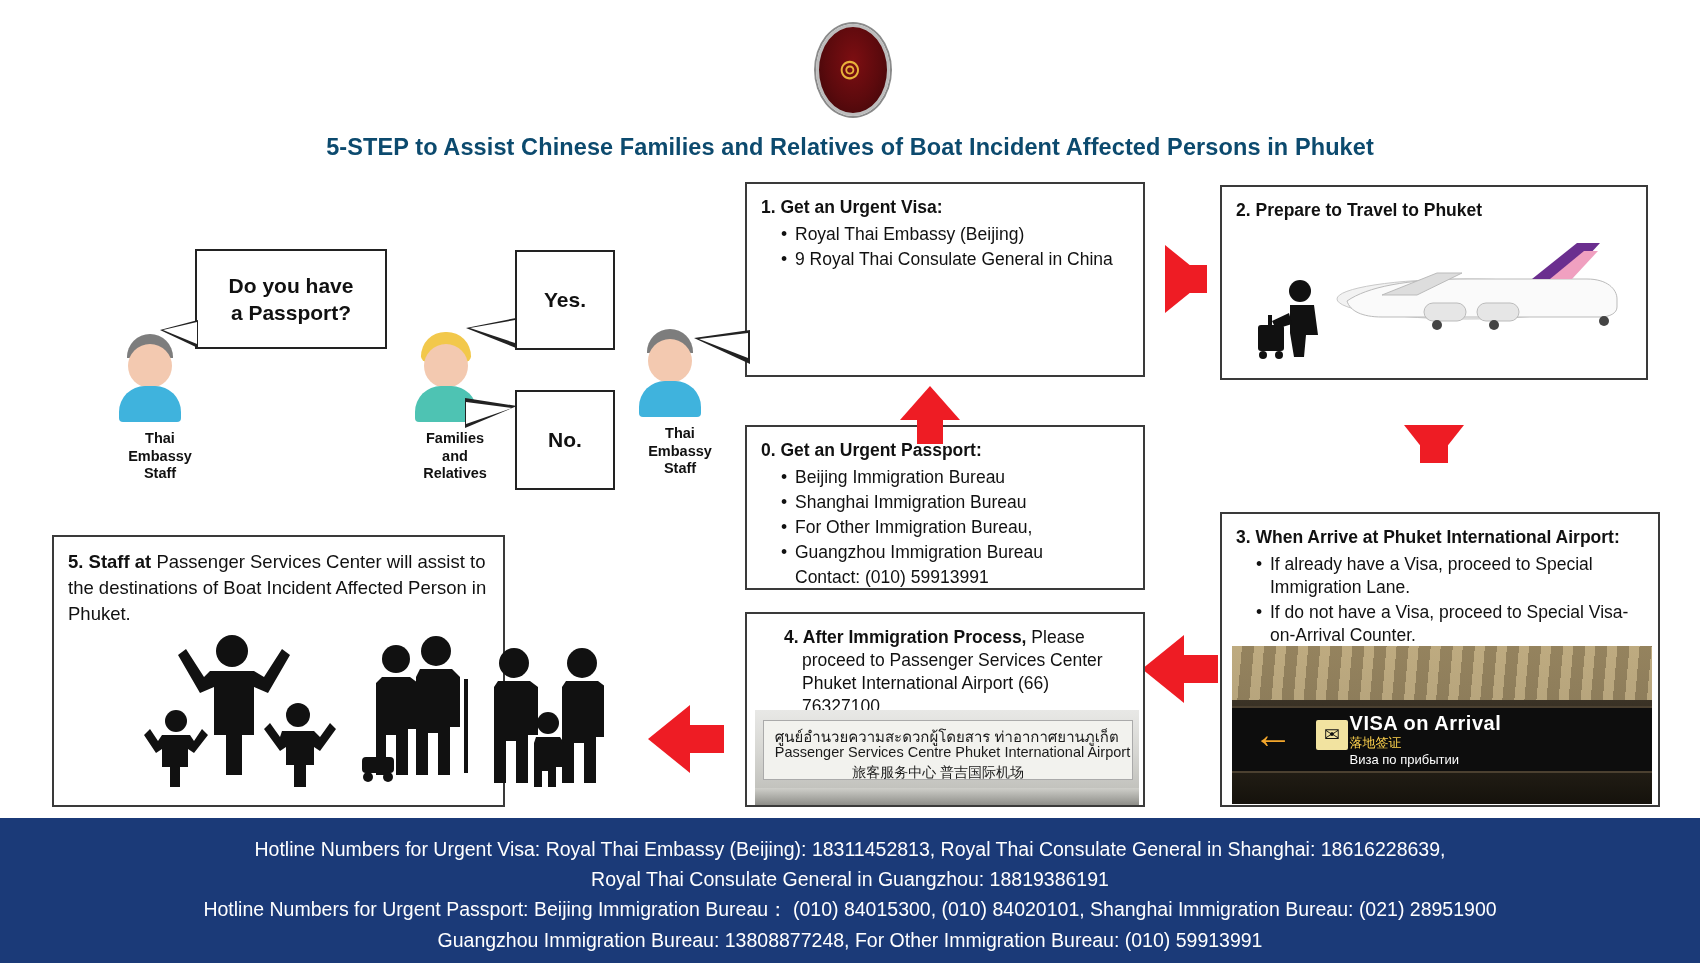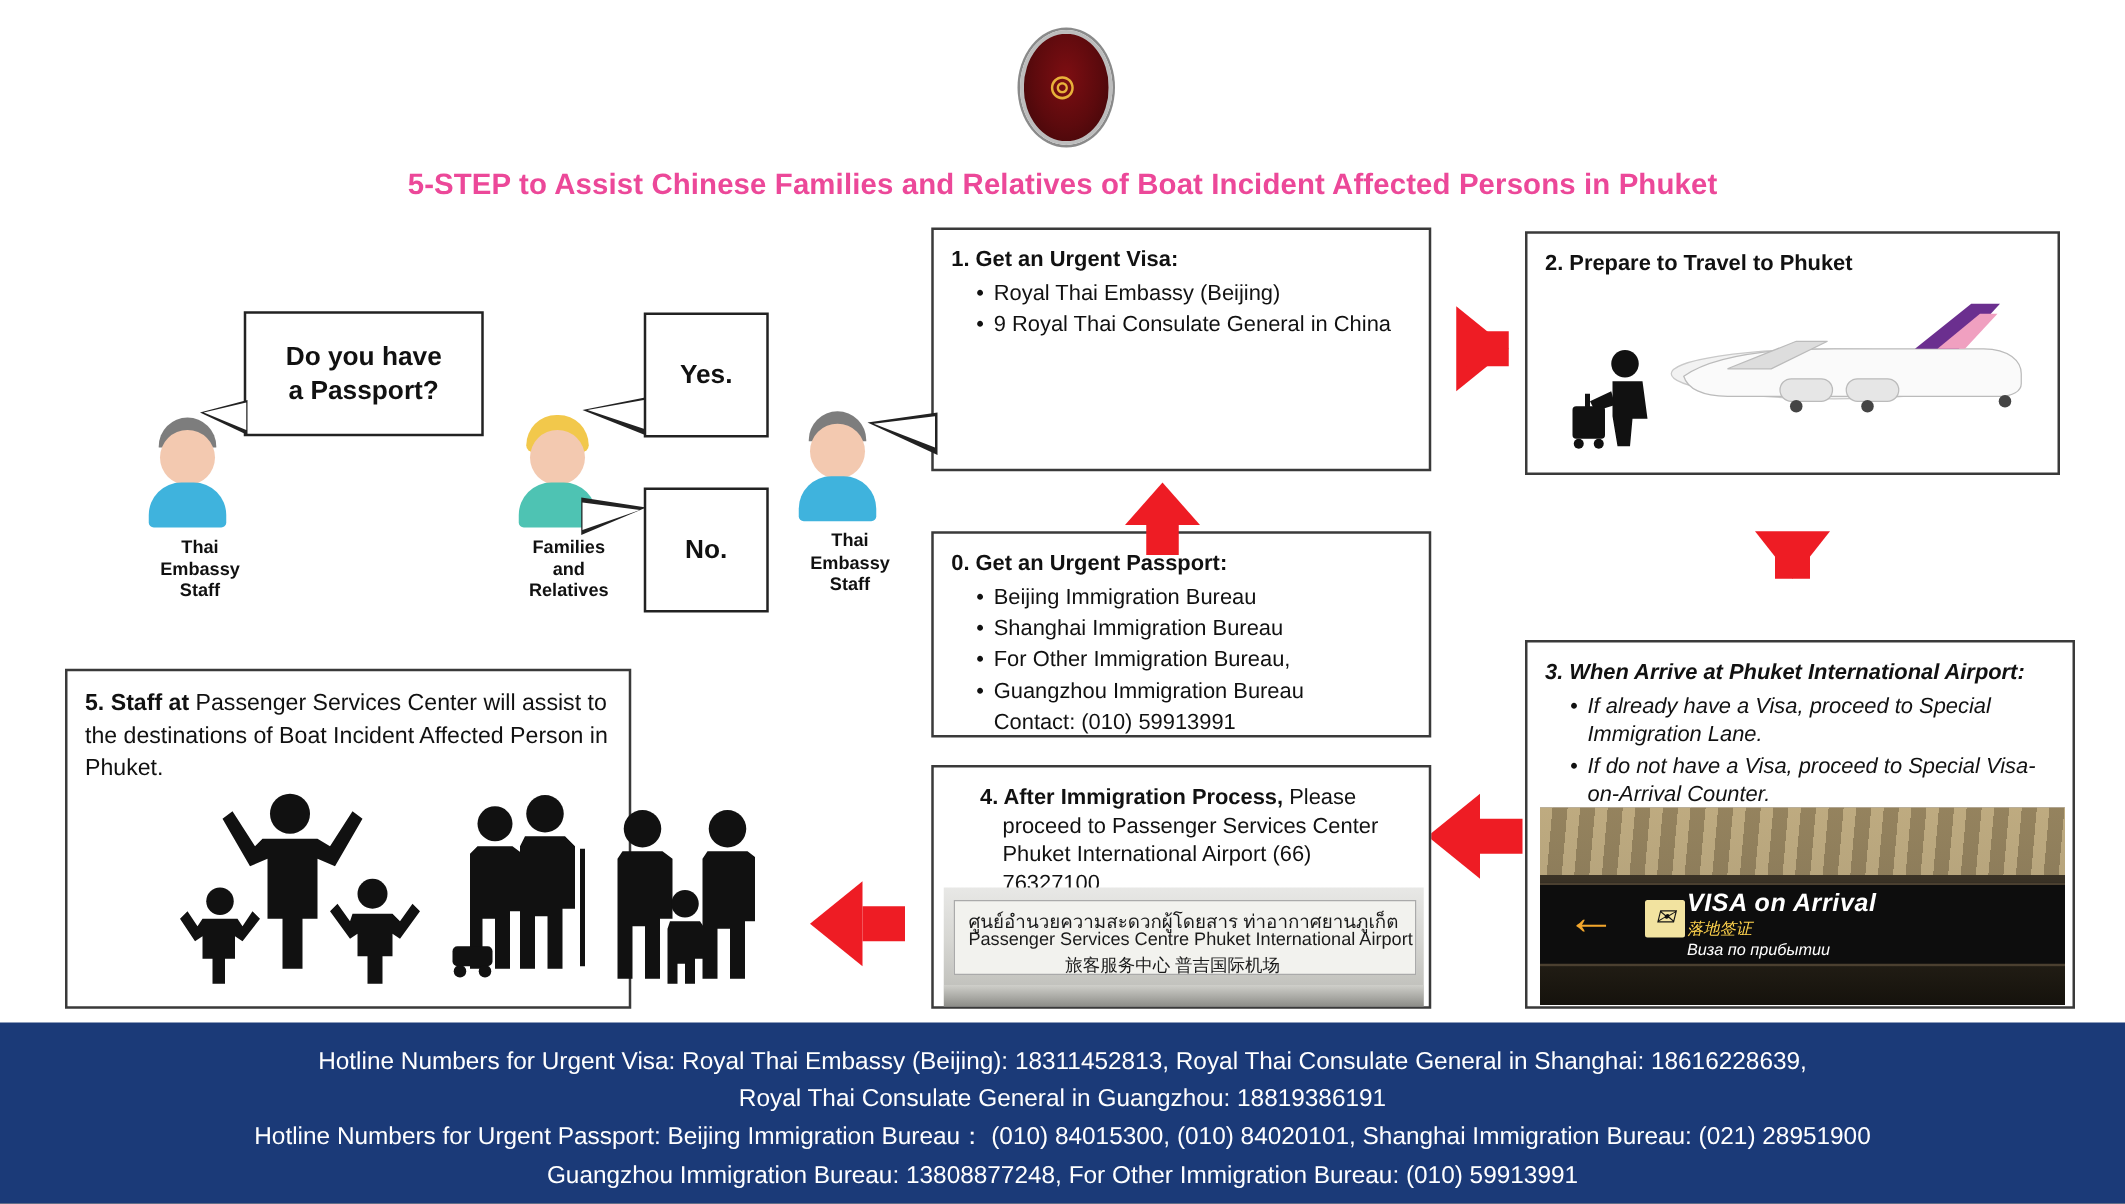--- a/index.html
+++ b/index.html
@@ -50,21 +50,21 @@
 
   
   .title {
     position: absolute;
     left: 0;
     top: 134px;
     width: 1700px;
     text-align: center;
     font-size: 23.5px;
     font-weight: bold;
-    color: #ec4899;
+    color: #0c4a6e;
     letter-spacing: 0.1px;
   }
 
   
   .box {
     position: absolute;
     background: #fff;
     border: 2px solid #3a3a3a;
     box-sizing: border-box;
   }
@@ -418,21 +418,21 @@
         <circle cx="31" cy="126" r="4" fill="#111"></circle>
         <circle cx="47" cy="126" r="4" fill="#111"></circle>
       </svg>
     </div>
   </div>
 
   <div class="arrow arrow-down" style="left:1404px; top:425px;">
     <div class="shaft"></div>
   </div>
 
-  <div class="box" style="left:1220px; top:512px; width:440px; height:295px;font-style:italic;">
+  <div class="box" style="left:1220px; top:512px; width:440px; height:295px;">
     <div class="inner" style="padding-bottom:4px;">
       <div class="hdr">3. When Arrive at Phuket International Airport:</div>
       <ul class="bul">
         <li>If already have a Visa, proceed to Special Immigration Lane.</li>
         <li>If do not have a Visa, proceed to Special Visa-on-Arrival Counter.</li>
       </ul>
     </div>
     <div class="photo voa" style="left:10px; top:132px; width:420px; height:158px;">
       <div class="ceil"></div>
       <div class="band"></div>

